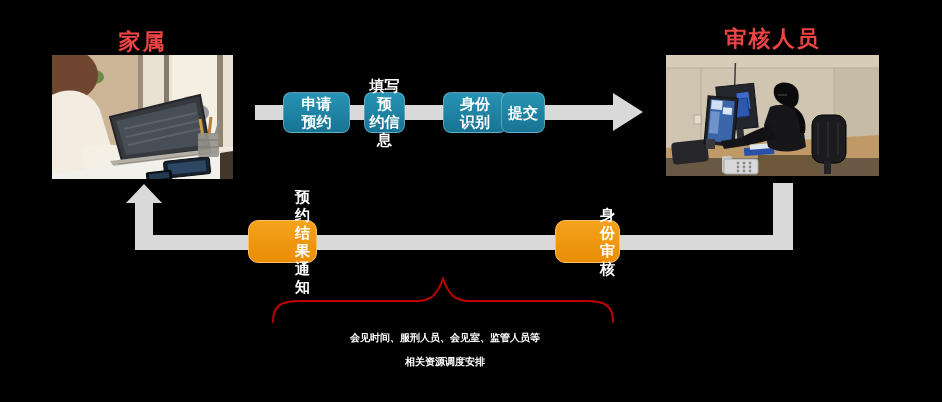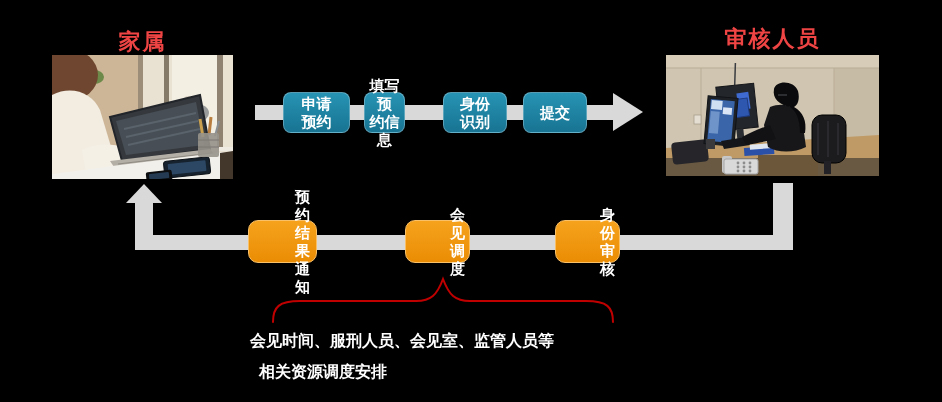--- a/index.html
+++ b/index.html
@@ -38,34 +38,34 @@
     white-space:pre-line;box-sizing:border-box;
   }
   .step.teal{
     top:92px;height:41px;border-radius:8px;
     background:linear-gradient(#2793b4,#187492);
     border:1px solid rgba(255,255,255,0.28);
   }
   #step-1{left:283px;width:67px;}
   #step-2{left:364px;width:41px;}
   #step-3{left:443px;width:64px;}
-  #step-4{left:523px;width:64px;}
+  #step-4{left:501px;width:44px;}
   .step.orange{
     top:220px;height:43px;border-radius:10px;
     background:linear-gradient(#f6a21d,#ea8d04);
     border:1.5px solid #f9c068;
     padding-left:40px;
   }
   #ret-1{left:248px;width:69px;}
   #ret-2{left:405px;width:65px;}
   #ret-3{left:555px;width:65px;}
   #brace{position:absolute;left:270px;top:276px;}
   .annotation{
-    position:absolute;left:250px;top:331px;width:390px;
-    color:#fff;font-weight:bold;font-size:16px;
+    position:absolute;left:250px;top:331px;width:390px;text-align:center;
+    color:#fff;font-weight:bold;font-size:10px;
   }
   .annotation .line1{margin:0 0 10px 0;}
   .annotation .line2{margin:9px;}
 </style>
 </head>
 <body>
 
 <div class="canvas">
 
   <div class="actor-label" id="label-family">家属</div>
@@ -202,22 +202,20 @@
   <div class="step teal" id="step-1">申请
 预约</div>
   <div class="step teal" id="step-2">填写预
 约信息</div>
   <div class="step teal" id="step-3">身份
 识别</div>
   <div class="step teal" id="step-4">提交</div>
 
   <div class="step orange" id="ret-1">预约结
 果通知</div>
-  <div class="step orange" id="ret-2">会见
-调度</div>
   <div class="step orange" id="ret-3">身份
 审核</div>
 
   <svg id="brace" width="346" height="50" viewBox="0 0 346 50">
     <path d="M3,46 C3,31 9,25 30,25 L146,25 C161,25 167,19 173,3 C179,19 185,25 200,25 L316,25 C337,25 343,31 343,46" fill="none" stroke="#C00000" stroke-width="2" stroke-linecap="round"></path>
   </svg>
 
   <div class="annotation">
     <p class="line1">会见时间、服刑人员、会见室、监管人员等</p>
     <p class="line2">相关资源调度安排</p>

